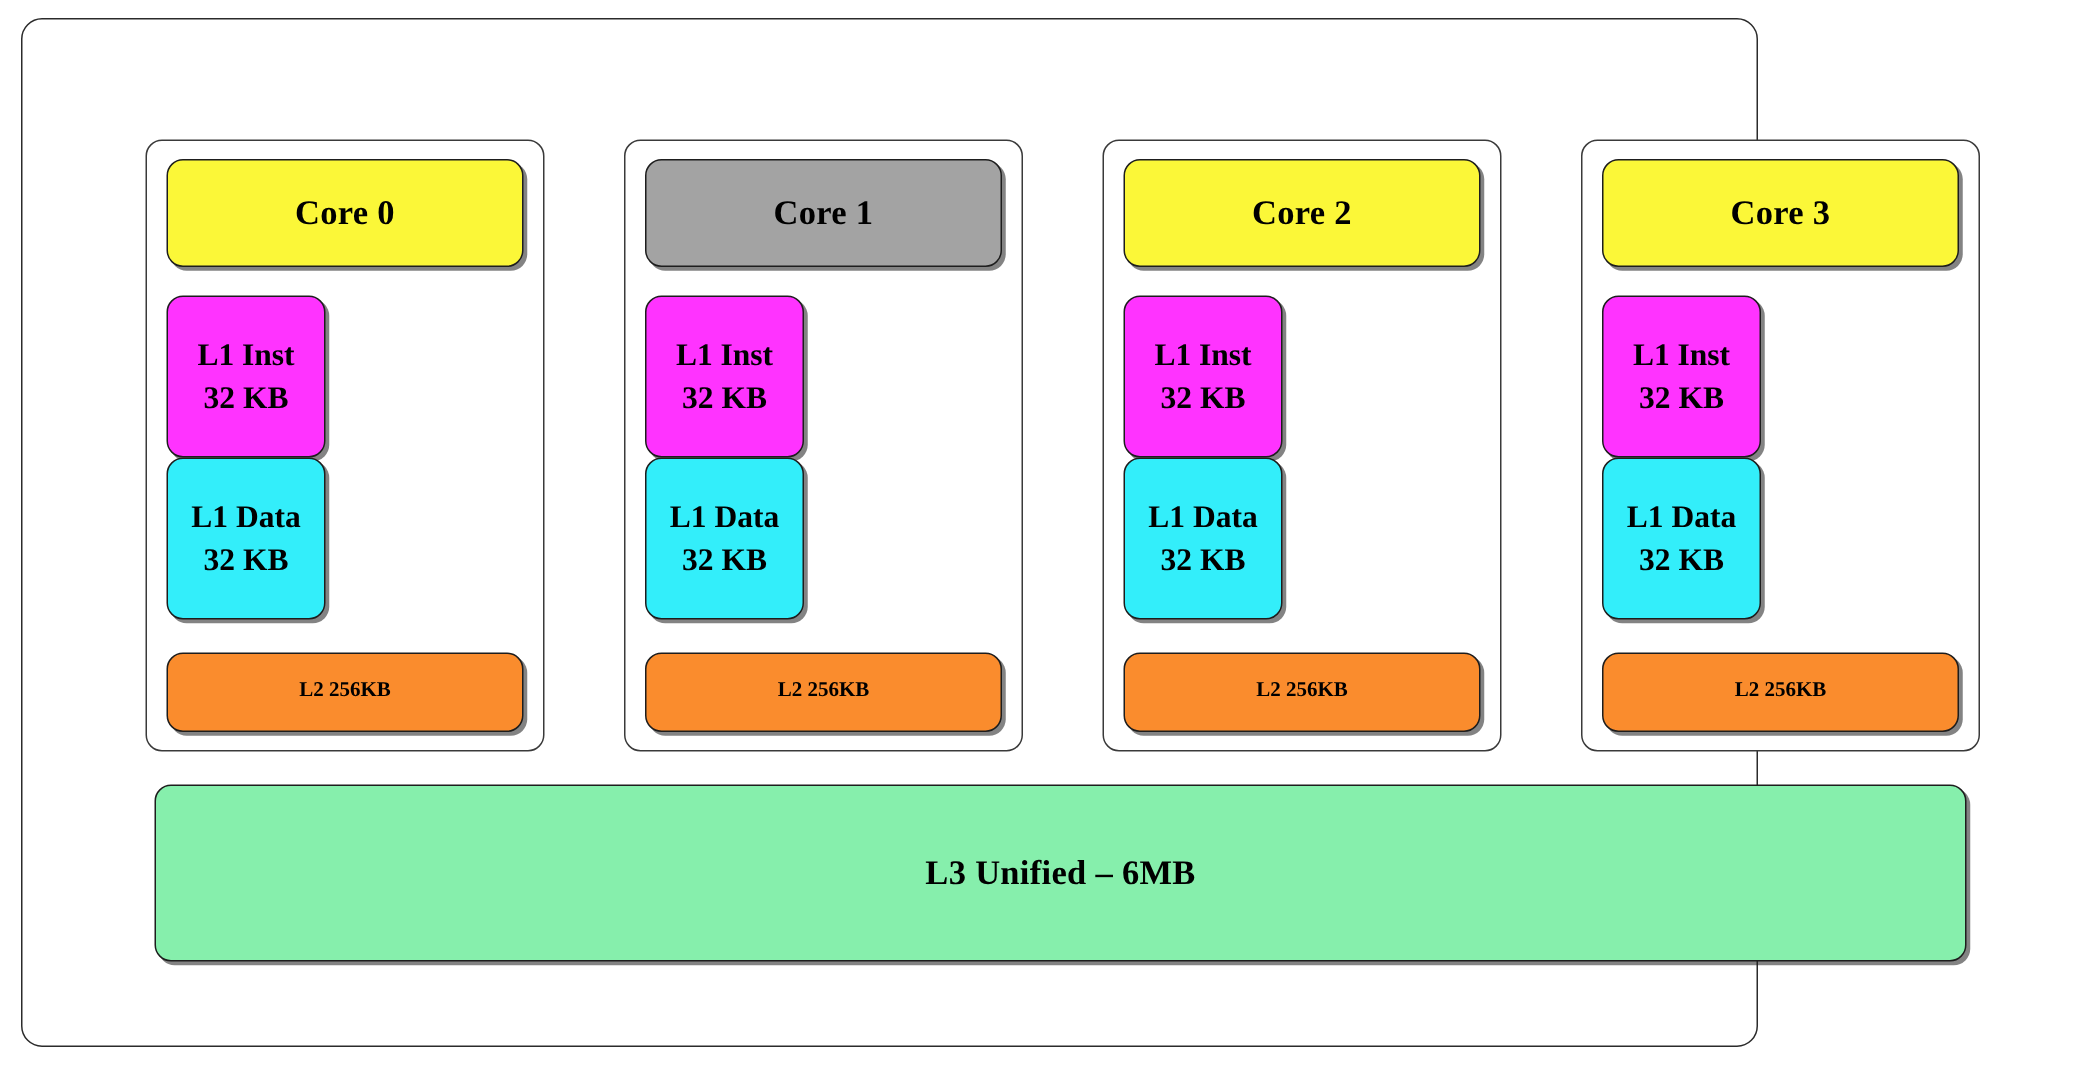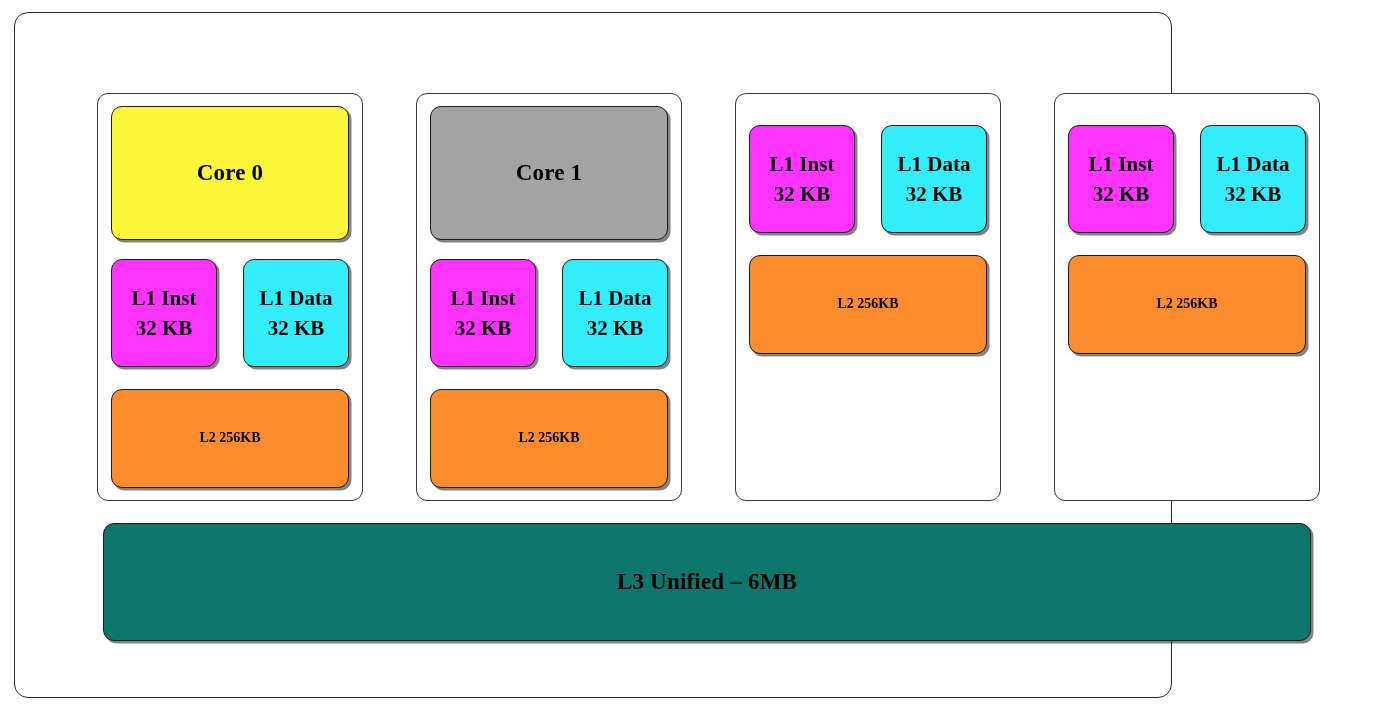--- a/index.html
+++ b/index.html
@@ -78,20 +78,21 @@
     width: 100%;
     font-size: 23px;
     letter-spacing: 0.2px;
   }
 
   .l1-row {
     margin-top: 19px;
     display: flex;
     justify-content: space-between;
     width: 100%;
+    flex-direction: column;
   }
 
   .l1-block {
     width: 106px;
     height: 108px;
     font-size: 21px;
   }
   .l1-block .line2 { margin-top: 5px; text-align: center; }
 
   .l2-block {
@@ -153,51 +154,57 @@
             <span class="line1">L1 Data</span>
             <span class="line2">32 KB</span>
           </div>
         </div>
         <div class="block l2-block" style="background:#FA8C2D;">
           <span>L2 256KB</span>
         </div>
       </div>
 
       <div class="core-cluster">
-        <div class="l1-row">
-          <div class="block l1-block" style="background:#FF33FF;">
-            <span class="line1">L1 Inst</span>
-            <span class="line2">32 KB</span>
-          </div>
-          <div class="block l1-block" style="background:#33EEFA;">
-            <span class="line1">L1 Data</span>
-            <span class="line2">32 KB</span>
-          </div>
-        </div>
-        <div class="block l2-block" style="background:#FA8C2D;">
-          <span>L2 256KB</span>
-        </div>
-      </div>
-
-      <div class="core-cluster">
+        <div class="block core-block" style="background:#FBF738;">
+          <span>Core 2</span>
+        </div>
+        <div class="l1-row">
+          <div class="block l1-block" style="background:#FF33FF;">
+            <span class="line1">L1 Inst</span>
+            <span class="line2">32 KB</span>
+          </div>
+          <div class="block l1-block" style="background:#33EEFA;">
+            <span class="line1">L1 Data</span>
+            <span class="line2">32 KB</span>
+          </div>
+        </div>
+        <div class="block l2-block" style="background:#FA8C2D;">
+          <span>L2 256KB</span>
+        </div>
+      </div>
+
+      <div class="core-cluster">
+        <div class="block core-block" style="background:#FBF738;">
+          <span>Core 3</span>
+        </div>
         <div class="l1-row">
           <div class="block l1-block" style="background:#FF33FF;">
             <span class="line1">L1 Inst</span>
             <span class="line2">32 KB</span>
           </div>
           <div class="block l1-block" style="background:#33EEFA;">
             <span class="line1">L1 Data</span>
             <span class="line2">32 KB</span>
           </div>
         </div>
         <div class="block l2-block" style="background:#FA8C2D;">
           <span>L2 256KB</span>
         </div>
       </div>
 
     </div>
 
-    <div class="block l3-block" style="background:#0f766e;">
+    <div class="block l3-block" style="background:#86efac;">
       <span>L3 Unified – 6MB</span>
     </div>
 
   </div>
 </div>
 
 </body></html>

